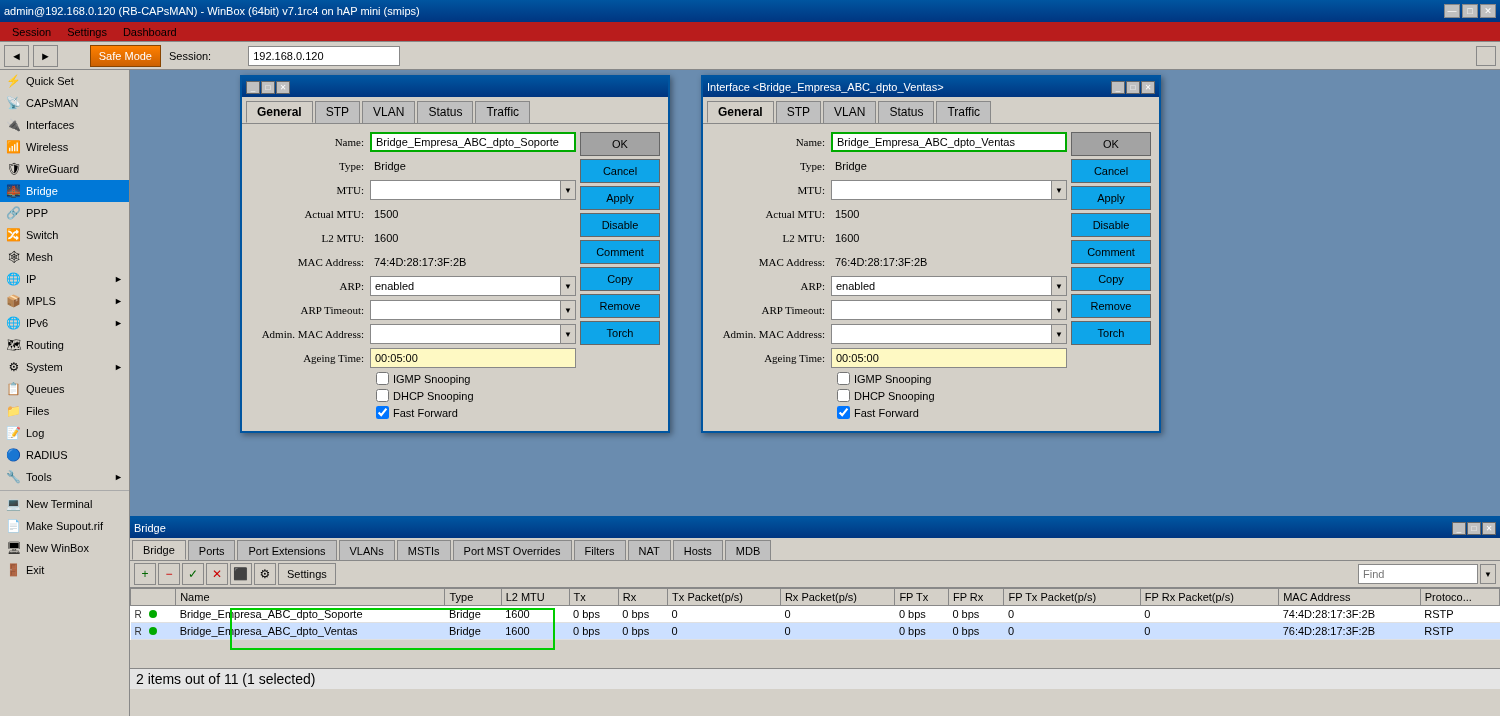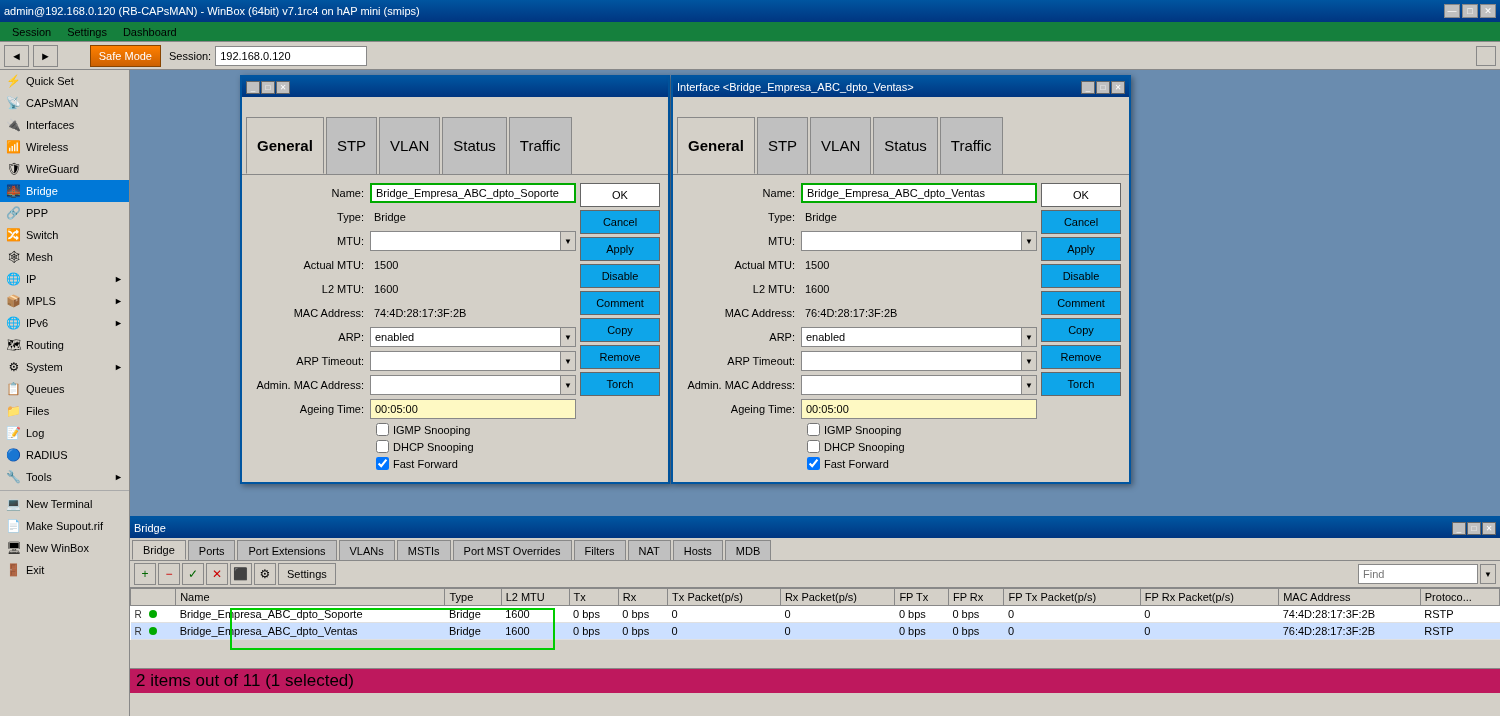--- a/index.html
+++ b/index.html
@@ -32,21 +32,21 @@
       height: 14px;
       font-size: 9px;
       display: flex;
       align-items: center;
       justify-content: center;
       cursor: pointer;
     }
 
     
     .menu-bar {
-      background: #15803d;
+      background: #b91c1c;
       height: 20px;
       display: flex;
       align-items: center;
       padding: 0 4px;
       border-bottom: 1px solid #888;
     }
     .menu-item {
       padding: 2px 8px;
       font-size: 11px;
       cursor: pointer;
@@ -82,20 +82,21 @@
       height: 22px;
       margin-left: 28px;
     }
     .session-label { font-size: 11px; margin-left: 4px; }
     .session-input {
       border: 1px solid #888;
       padding: 1px 4px;
       font-size: 11px;
       height: 20px;
       background: white;
+      margin-left: 33px;
     }
 
     
     .main-layout {
       display: flex;
       height: calc(716px - 70px);
     }
 
     
     .sidebar {
@@ -163,28 +164,27 @@
       cursor: pointer;
     }
 
     .dialog-tabs {
       display: flex;
       background: #d4d0c8;
       padding: 4px 4px 0;
       border-bottom: 1px solid #888;
     }
     .dialog-tab {
-      padding: 19px 10px;
-      font-size: 15px;
+      padding: 3px 10px;
+      font-size: 12px;
       border: 1px solid #888;
       border-bottom: none;
       background: #c0c0c0;
       cursor: pointer;
       margin-right: 2px;
-      margin-top: 16px;
     }
     .dialog-tab.active {
       background: #d4d0c8;
       border-bottom: 1px solid #d4d0c8;
       font-weight: bold;
     }
 
     .dialog-body {
       display: flex;
       padding: 8px;
@@ -196,20 +196,21 @@
       display: flex;
       align-items: center;
       margin-bottom: 4px;
     }
     .form-label {
       text-align: right;
       width: 120px;
       padding-right: 6px;
       font-size: 11px;
       flex-shrink: 0;
+      font-family: Liberation Serif, serif;
     }
     .form-input {
       flex: 1;
       height: 20px;
       border: 1px solid #888;
       padding: 1px 4px;
       font-size: 11px;
       background: #fef9c3;
     }
     .form-input.highlighted {
@@ -258,21 +259,21 @@
     }
     .btn-panel button {
       width: 80px;
       height: 24px;
       font-size: 11px;
       border: 1px solid #666;
       background: #0ea5e9;
       cursor: pointer;
       text-align: center;
     }
-    .btn-panel .btn-ok { background: #ffffff; }
+    .btn-panel .btn-ok { background: #a3a3a3; }
 
     .checkbox-row {
       display: flex;
       align-items: center;
       margin-bottom: 4px;
       padding-left: 126px;
     }
     .checkbox-row input { margin-right: 4px; }
 
     
@@ -381,23 +382,23 @@
     }
     .bridge-table tr.selected td { background: #cce0ff; }
     .table-container {
       overflow-x: auto;
       height: 80px;
       margin: 0;
     }
 
     .status-bar {
       padding: 2px 6px;
-      font-size: 17px;
+      font-size: 14px;
       border-top: 1px solid #888;
-      background: #be185d;
+      background: #e5e5e5;
     }
 
     
     .annotation-text {
       position: absolute;
       color: red;
       font-size: 18px;
       font-weight: bold;
       text-decoration: line-through;
       text-decoration-color: red;
@@ -658,21 +659,21 @@
           <button>Apply</button>
           <button>Disable</button>
           <button>Comment</button>
           <button>Copy</button>
           <button>Remove</button>
           <button>Torch</button>
         </div>
       </div>
     </div>
 
-    <div class="dialog" style="left:541px; top:5px; width:460px;">
+    <div class="dialog" style="left:571px; top:5px; width:460px;">
       <div class="dialog-title">
         <span class="dialog-title-text">Interface &lt;Bridge_Empresa_ABC_dpto_Ventas&gt;</span>
         <div class="dialog-title-btns">
           <div class="dialog-btn-sm">_</div>
           <div class="dialog-btn-sm">□</div>
           <div class="dialog-btn-sm">✕</div>
         </div>
       </div>
       <div class="dialog-tabs">
         <div class="dialog-tab active">General</div>

